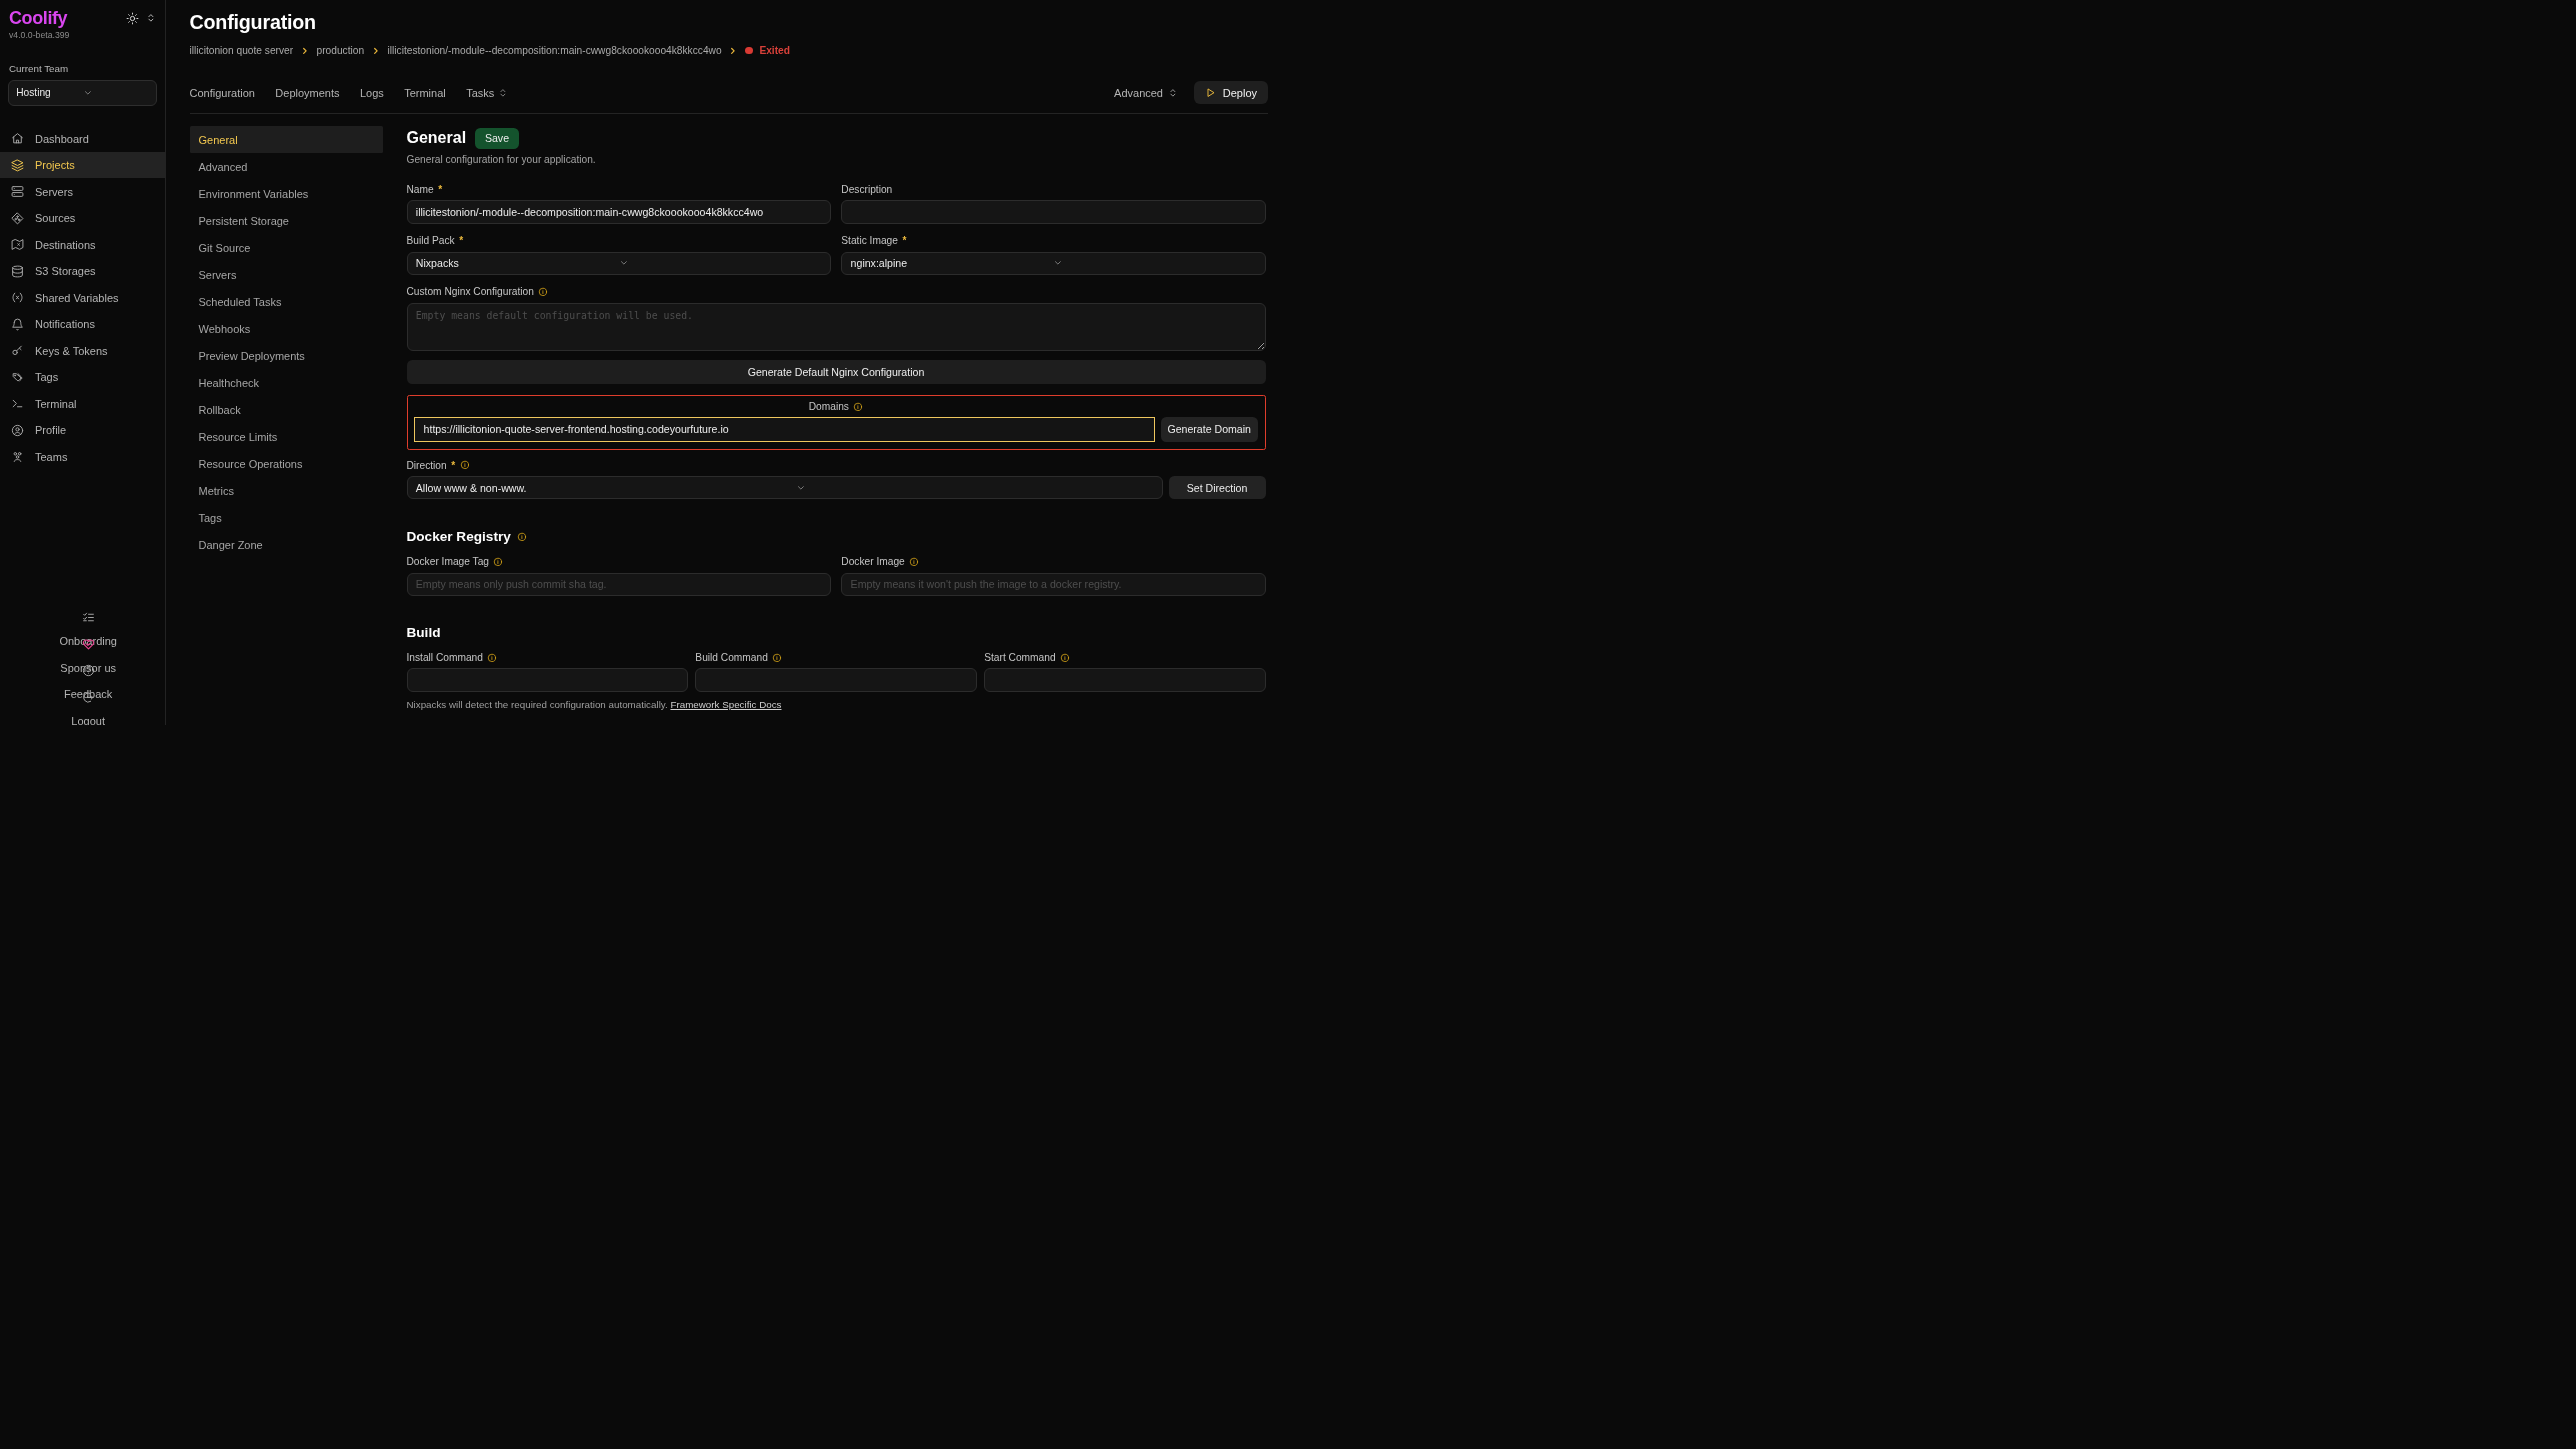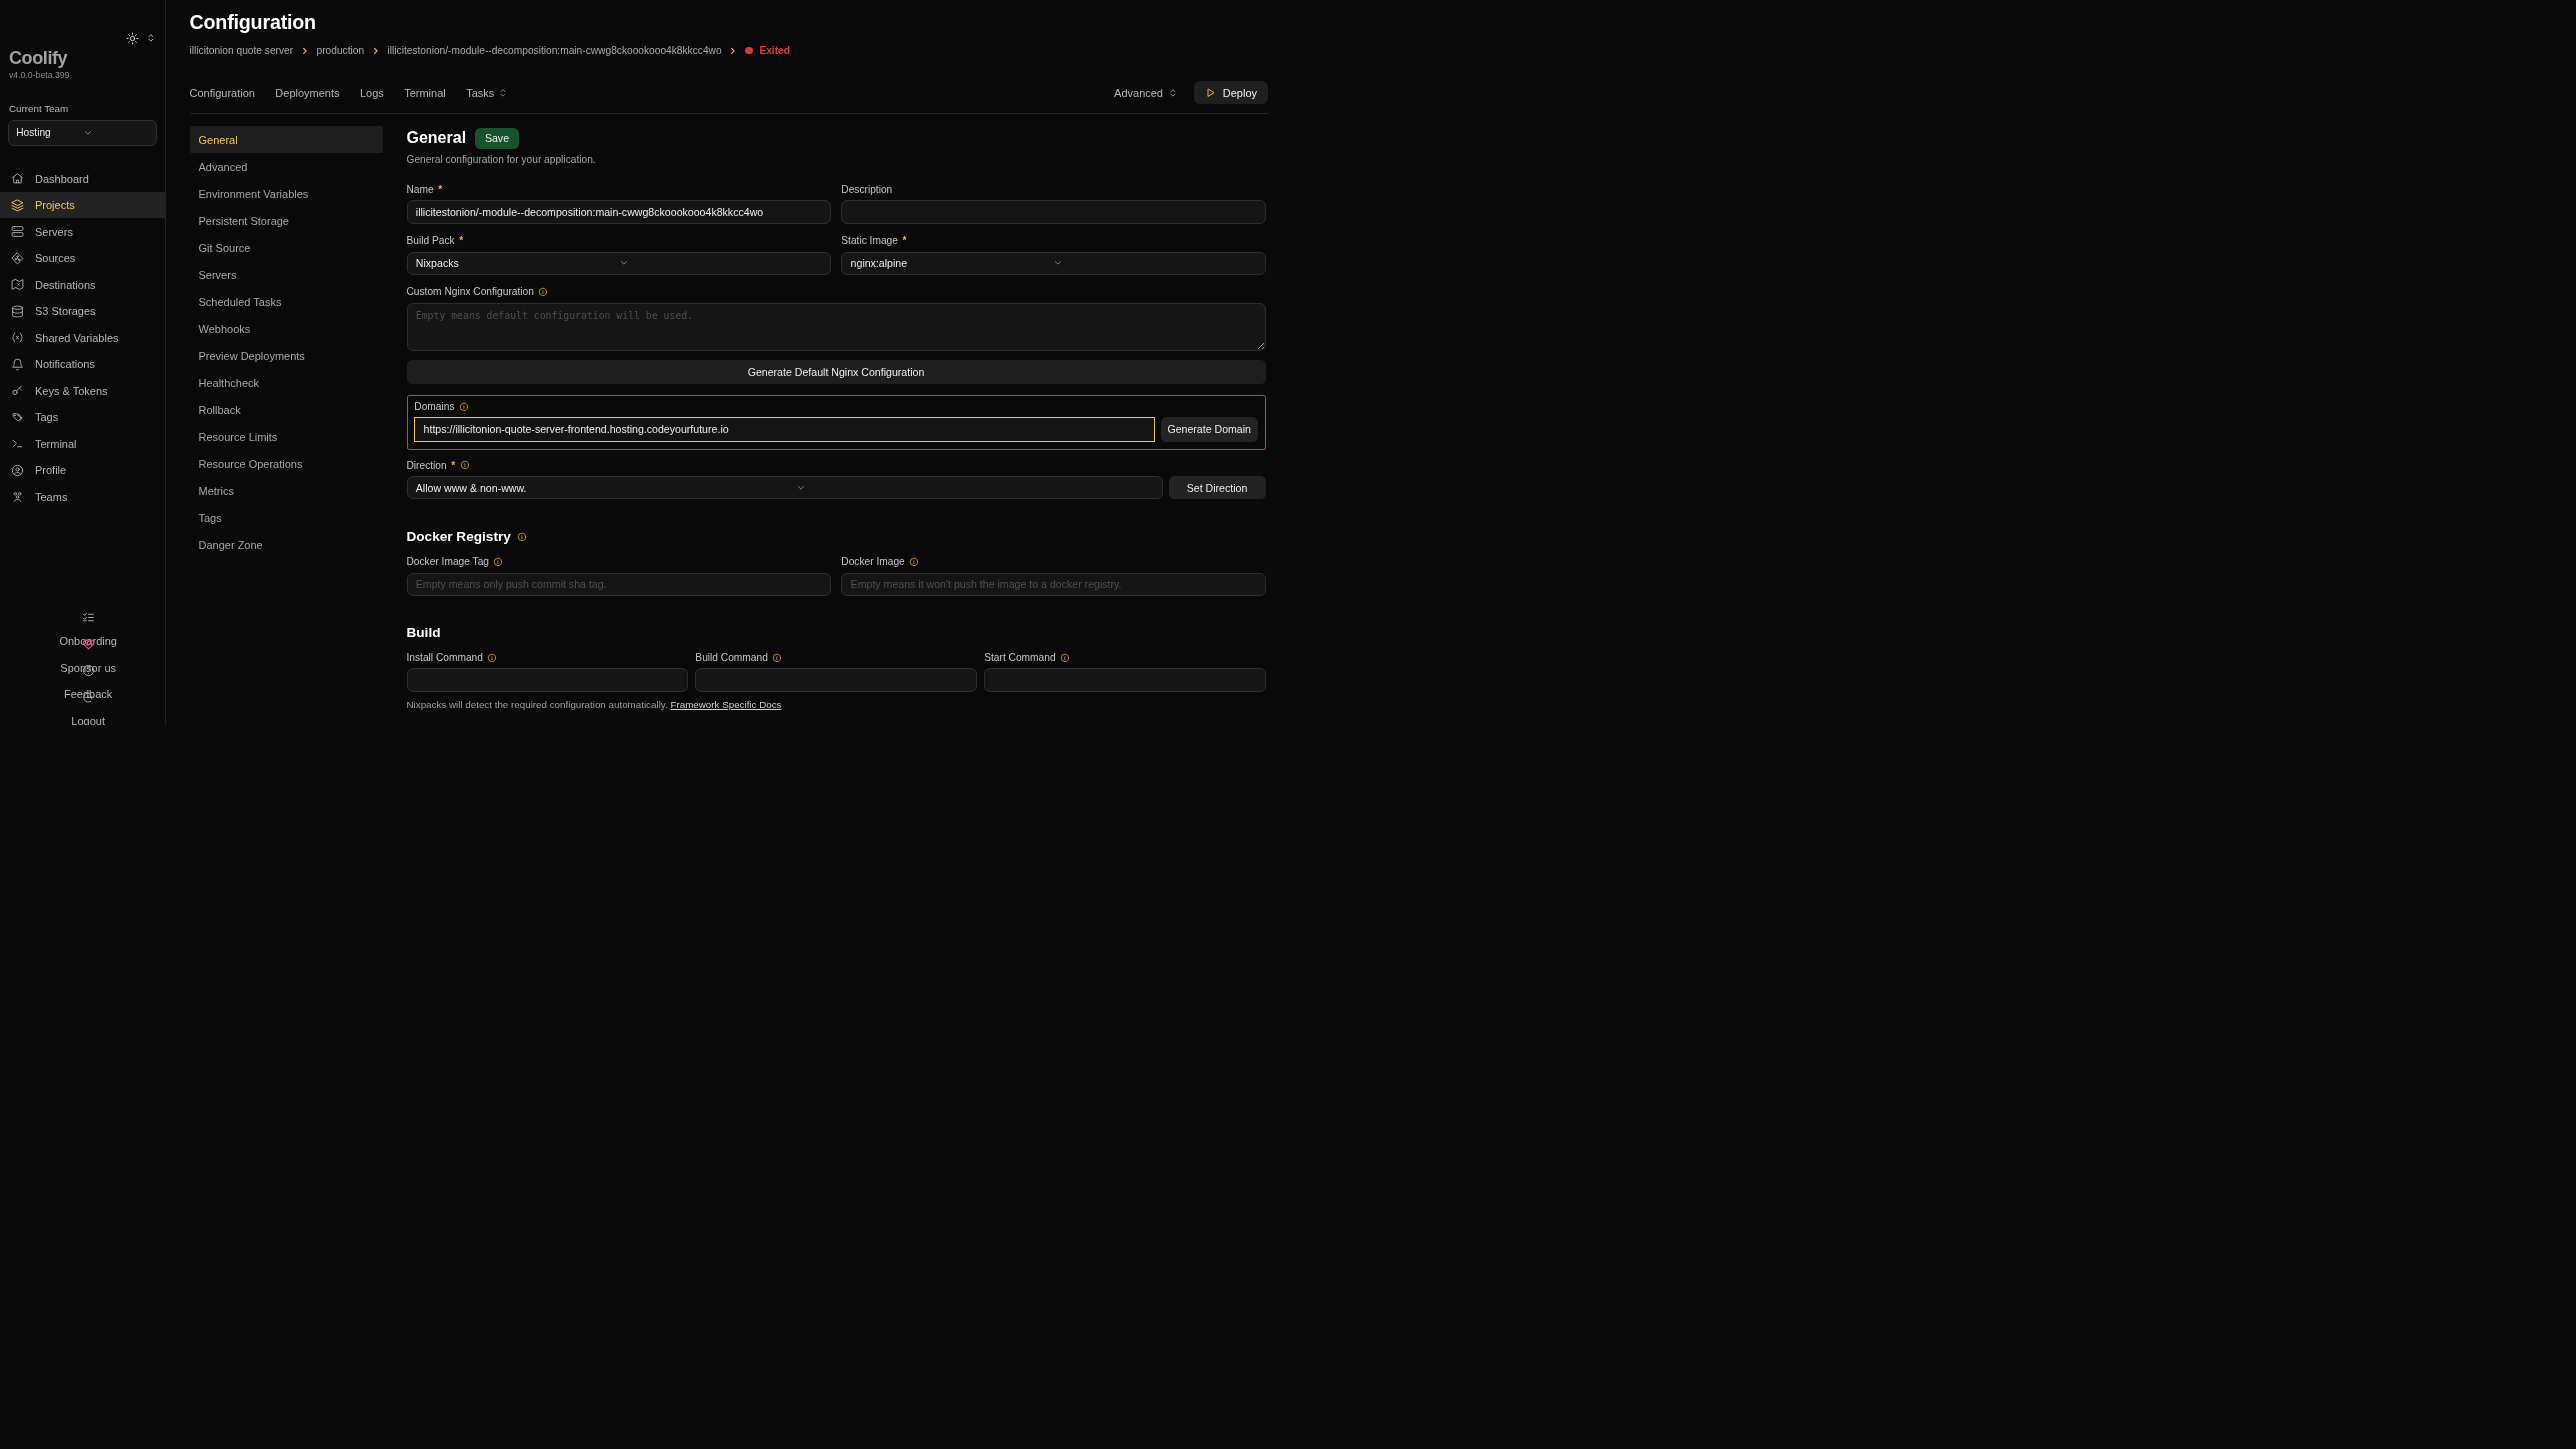--- a/index.html
+++ b/index.html
@@ -5,21 +5,21 @@
   html,body{margin:0;padding:0;background:#0a0a0a;}
   body{width:1288px;height:725px;overflow:hidden;font-family:"Liberation Sans",sans-serif;color:#e9e9e9;-webkit-font-smoothing:antialiased;}
   .app{display:flex;width:1288px;height:725px;}
   svg{display:block;}
   .ic{width:13px;height:13px;stroke:currentColor;fill:none;stroke-width:1.8;stroke-linecap:round;stroke-linejoin:round;}
   .ic-sm{width:9.8px;height:9.8px;stroke:currentColor;fill:none;stroke-width:2;stroke-linecap:round;stroke-linejoin:round;}
 
   
   .sidebar{width:166px;min-width:166px;height:100%;border-right:0.8px solid #232323;box-sizing:border-box;padding:7.6px 0 0 0;display:flex;flex-direction:column;}
   .logo-row{display:flex;align-items:center;padding:0 9px;}
-  .logo{font-size:18px;font-weight:800;color:#a3a3a3;letter-spacing:-0.4px;flex:1;margin-top:40px;}
+  .logo{font-size:18px;font-weight:800;color:#d946ef;letter-spacing:-0.4px;flex:1;}
   .logo-icons{display:flex;align-items:center;gap:7.6px;color:#d9d9d9;}
   .version{padding:1.5px 9px 0;font-size:8.7px;color:#8b8b8b;}
   .team-label{padding:23px 9px 0;font-size:9.8px;color:#b9b9b9;}
   .team-select{margin:6px 7.6px 0;height:23.5px;background:#161616;border:0.8px solid #2e2e2e;border-radius:6px;display:flex;align-items:center;padding:0 7.6px;font-size:10.2px;color:#ececec;cursor:pointer;}
   .team-select span{flex:1;}
   .team-select .chev{color:#8f8f8f;}
   .side-menu{margin-top:19.7px;}
   .side-item{height:26.5px;display:flex;align-items:center;gap:10.6px;padding:0 0 0 11.4px;font-size:11px;color:#b5b5b5;cursor:pointer;}
   .side-item .icw{color:#a7a7a7;display:flex;}
   .side-item.active{background:#232323;color:#f3c84f;}
@@ -442,21 +442,21 @@
                   <path d="M12 8h.01"></path>
                 </svg>
               </span>
           </div>
           <textarea class="ta" placeholder="Empty means default configuration will be used." style=""></textarea>
         </div>
 
         <button class="wide-btn" style="margin-top:6px;">Generate Default Nginx Configuration</button>
 
         <div class="domains-box">
-          <div class="f-label" style="margin-bottom:0;">
+          <div class="f-label" style="margin-bottom:0;justify-content:center;">
             <span>Domains</span>
             <span class="info">
                 <svg class="ic-sm" viewBox="0 0 24 24">
                   <circle cx="12" cy="12" r="9"></circle>
                   <path d="M12 11v5"></path>
                   <path d="M12 8h.01"></path>
                 </svg>
               </span>
           </div>
           <div class="dom-row">

